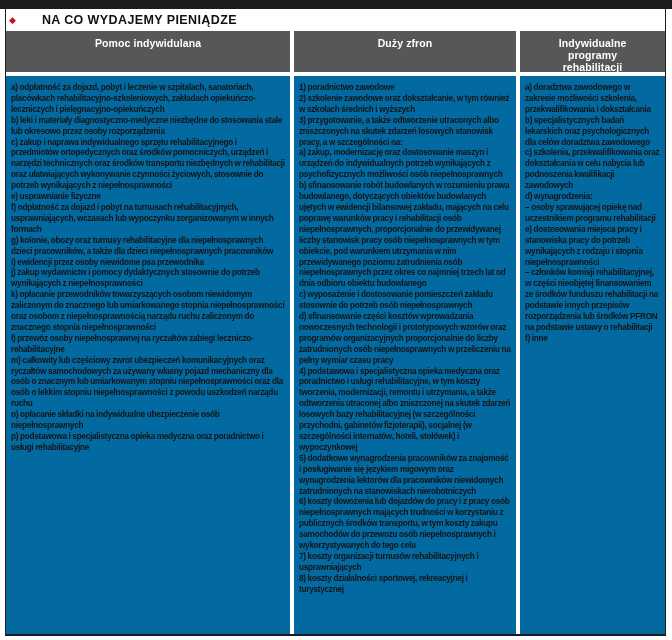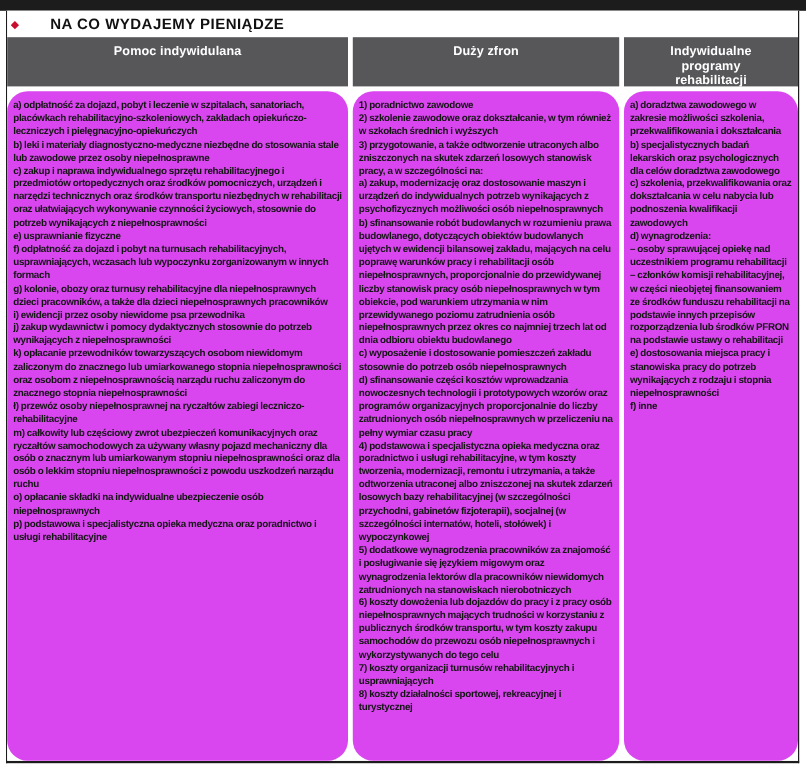--- a/index.html
+++ b/index.html
@@ -66,25 +66,24 @@
     font-weight: bold;
     font-size: 10.5px;
     line-height: 12px;
     text-align: center;
     padding-top: 6px;
     white-space: pre-line;
     letter-spacing: 0.1px;
   }
 
   .col-body {
-    background: #d946ef;
+    background: #0369a1;
     color: #141414;
     padding: 7px 5px 6px 5px;
     overflow: hidden;
-    border-radius: 17px;
   }
   .col-body .item {
     margin: 0;
     font-size: 8.2px;
     line-height: 10.9px;
     font-weight: bold;
     letter-spacing: -0.25px;
     word-spacing: -0.2px;
   }
 </style>
@@ -105,21 +104,21 @@
     <div class="grid">
 
       <div class="col-header">Pomoc indywidulana</div>
       <div class="col-header">Duży zfron</div>
       <div class="col-header">Indywidualne
 programy
 rehabilitacji</div>
 
       <div class="col-body">
           <p class="item">a) odpłatność za dojazd, pobyt i leczenie w szpitalach, sanatoriach, placówkach rehabilitacyjno-szkoleniowych, zakładach opiekuńczo-leczniczych i pielęgnacyjno-opiekuńczych</p>
-          <p class="item">b) leki i materiały diagnostyczno-medyczne niezbędne do stosowania stale lub zawodowe przez osoby niepełnosprawne</p>
+          <p class="item">b) leki i materiały diagnostyczno-medyczne niezbędne do stosowania stale lub okresowo przez osoby rozporządzenia</p>
           <p class="item">c) zakup i naprawa indywidualnego sprzętu rehabilitacyjnego i przedmiotów ortopedycznych oraz środków pomocniczych, urządzeń i narzędzi technicznych oraz środków transportu niezbędnych w rehabilitacji oraz ułatwiających wykonywanie czynności życiowych, stosownie do potrzeb wynikających z niepełnosprawności</p>
           <p class="item">e) usprawnianie fizyczne</p>
           <p class="item">f) odpłatność za dojazd i pobyt na turnusach rehabilitacyjnych, usprawniających, wczasach lub wypoczynku zorganizowanym w innych formach</p>
           <p class="item">g) kolonie, obozy oraz turnusy rehabilitacyjne dla niepełnosprawnych dzieci pracowników, a także dla dzieci niepełnosprawnych pracowników</p>
           <p class="item">i) ewidencji przez osoby niewidome psa przewodnika</p>
           <p class="item">j) zakup wydawnictw i pomocy dydaktycznych stosownie do potrzeb wynikających z niepełnosprawności</p>
           <p class="item">k) opłacanie przewodników towarzyszących osobom niewidomym zaliczonym do znacznego lub umiarkowanego stopnia niepełnosprawności oraz osobom z niepełnosprawnością narządu ruchu zaliczonym do znacznego stopnia niepełnosprawności</p>
           <p class="item">ł) przewóz osoby niepełnosprawnej na ryczałtów zabiegi leczniczo-rehabilitacyjne</p>
           <p class="item">m) całkowity lub częściowy zwrot ubezpieczeń komunikacyjnych oraz ryczałtów samochodowych za używany własny pojazd mechaniczny dla osób o znacznym lub umiarkowanym stopniu niepełnosprawności oraz dla osób o lekkim stopniu niepełnosprawności z powodu uszkodzeń narządu ruchu</p>
           <p class="item">o) opłacanie składki na indywidualne ubezpieczenie osób niepełnosprawnych</p>
@@ -138,20 +137,20 @@
           <p class="item">6) koszty dowożenia lub dojazdów do pracy i z pracy osób niepełnosprawnych mających trudności w korzystaniu z publicznych środków transportu, w tym koszty zakupu samochodów do przewozu osób niepełnosprawnych i wykorzystywanych do tego celu</p>
           <p class="item">7) koszty organizacji turnusów rehabilitacyjnych i usprawniających</p>
           <p class="item">8) koszty działalności sportowej, rekreacyjnej i turystycznej</p>
         </div>
       <div class="col-body">
           <p class="item">a) doradztwa zawodowego w zakresie możliwości szkolenia, przekwalifikowania i dokształcania</p>
           <p class="item">b) specjalistycznych badań lekarskich oraz psychologicznych dla celów doradztwa zawodowego</p>
           <p class="item">c) szkolenia, przekwalifikowania oraz dokształcania w celu nabycia lub podnoszenia kwalifikacji zawodowych</p>
           <p class="item">d) wynagrodzenia:</p>
           <p class="item">– osoby sprawującej opiekę nad uczestnikiem programu rehabilitacji</p>
+          <p class="item">e) dostosowania miejsca pracy i stanowiska pracy do potrzeb wynikających z rodzaju i stopnia niepełnosprawności</p>
           <p class="item">– członków komisji rehabilitacyjnej, w części nieobjętej finansowaniem ze środków funduszu rehabilitacji na podstawie innych przepisów rozporządzenia lub środków PFRON na podstawie ustawy o rehabilitacji</p>
-          <p class="item">e) dostosowania miejsca pracy i stanowiska pracy do potrzeb wynikających z rodzaju i stopnia niepełnosprawności</p>
           <p class="item">f) inne</p>
         </div>
 
     </div>
   </div>
 </div>
 
 </body></html>

